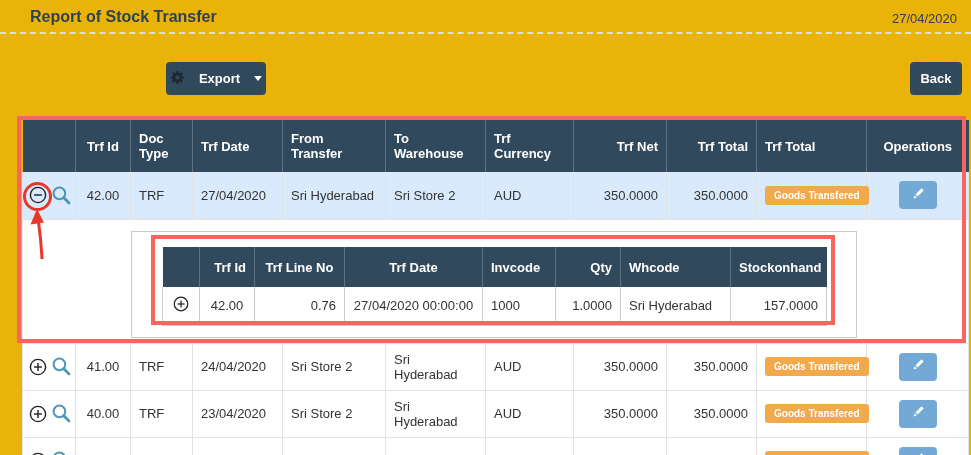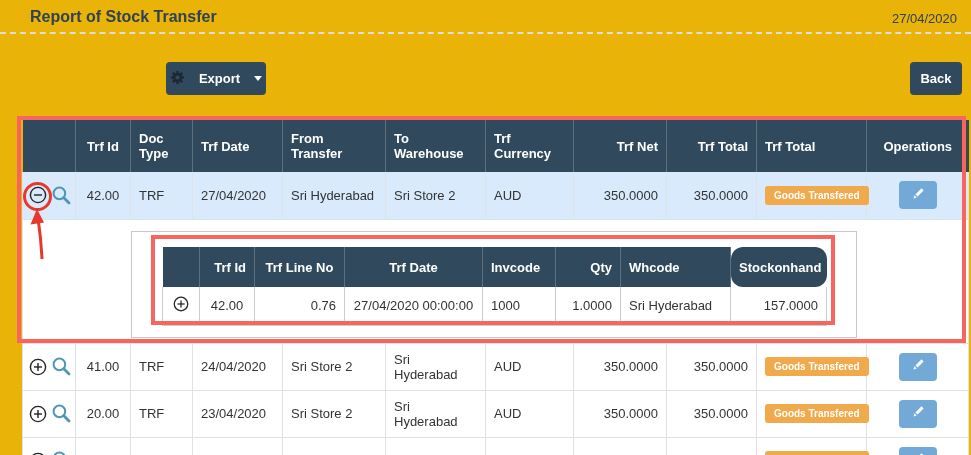--- a/index.html
+++ b/index.html
@@ -35,21 +35,21 @@
   .icons-cell { white-space:nowrap; padding:6px 4px 6px 6px !important; }
   .icons-cell svg { vertical-align:middle; cursor:pointer; }
   .status-badge { display:inline-block; background:#f0a94b; color:#fff; font-size:10px; font-weight:bold; padding:4px 9px; border-radius:3px; white-space:nowrap; }
   .edit-btn { display:inline-flex; align-items:center; justify-content:center; width:38px; height:28px; background:#72a9d6; border:none; border-radius:4px; cursor:pointer; }
 
   
   .expand-cell { padding:0 !important; height:124px !important; background:#fff !important; border-left:1px solid #dfe3e6; border-right:1px solid #dfe3e6; }
   .detail-box { margin:7px 0 0 108px; width:726px; height:107px; border:1px solid #c9c9c9; background:#fff; }
   .detail-table { margin:15px 0 0 30px; width:664px; font-size:13px; color:#333; }
   .detail-table thead th { background:#31495c; color:#fff; font-weight:bold; font-size:13px; padding:6px 8px; height:40px; border-right:1px solid rgba(255,255,255,.22); text-align:left; vertical-align:middle; }
-  .detail-table thead th:last-child { border-right:none;border-radius:12px; }
+  .detail-table thead th:last-child { border-right:none; }
   .detail-table td { border:1px solid #ccc; border-top:none; padding:6px 8px; height:38px; background:#fff; vertical-align:middle; }
 
   
   .ann { position:absolute; pointer-events:none; }
   .ann-rect-outer { left:17px; top:116px; width:949px; height:227px; border:4px solid #f8655f; }
   .ann-rect-inner { left:151px; top:235px; width:684px; height:90px; border:4px solid #f8655f; }
   .ann-circle { left:23px; top:182px; width:29px; height:29px; border:3px solid #e8372d; border-radius:50%; }
 </style>
 </head>
 <body>
@@ -255,21 +255,21 @@
                   <line x1="9" y1="5" x2="9" y2="13" stroke="#222" stroke-width="1.4"></line>
                 </svg>
             </span>
             <span>
               <svg width="21" height="21" viewBox="0 0 21 21">
                   <circle cx="8.4" cy="8.4" r="5.8" fill="none" stroke="#4e96b5" stroke-width="2"></circle>
                   <line x1="12.8" y1="12.8" x2="18" y2="18" stroke="#4e96b5" stroke-width="2.8" stroke-linecap="round"></line>
                 </svg>
             </span>
           </td>
-          <td class="td-center">20.00</td>
+          <td class="td-center">40.00</td>
           <td>TRF</td>
           <td>23/04/2020</td>
           <td>Sri Store 2</td>
           <td>Sri Hyderabad</td>
           <td>AUD</td>
           <td class="td-right">350.0000</td>
           <td class="td-right">350.0000</td>
           <td class="td-center"><span class="status-badge">Goods Transfered</span></td>
           <td class="td-center">
             <button class="edit-btn">

